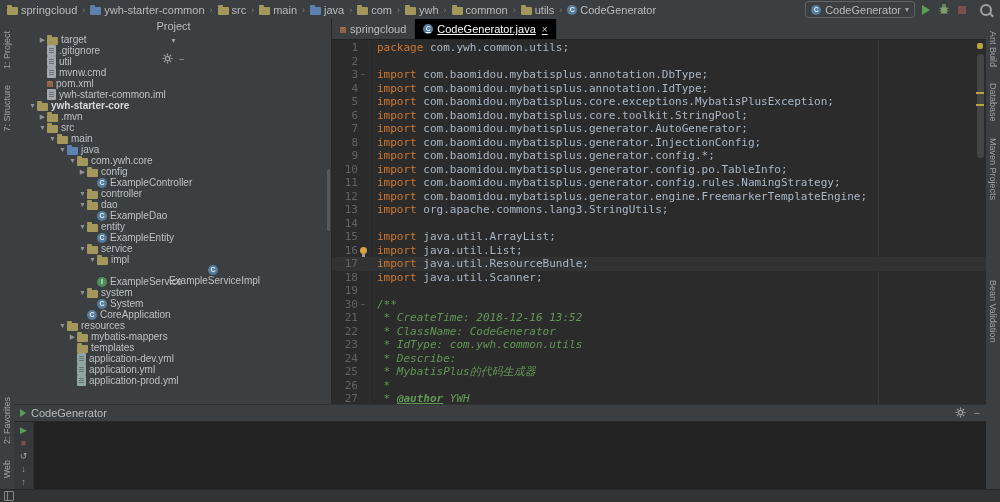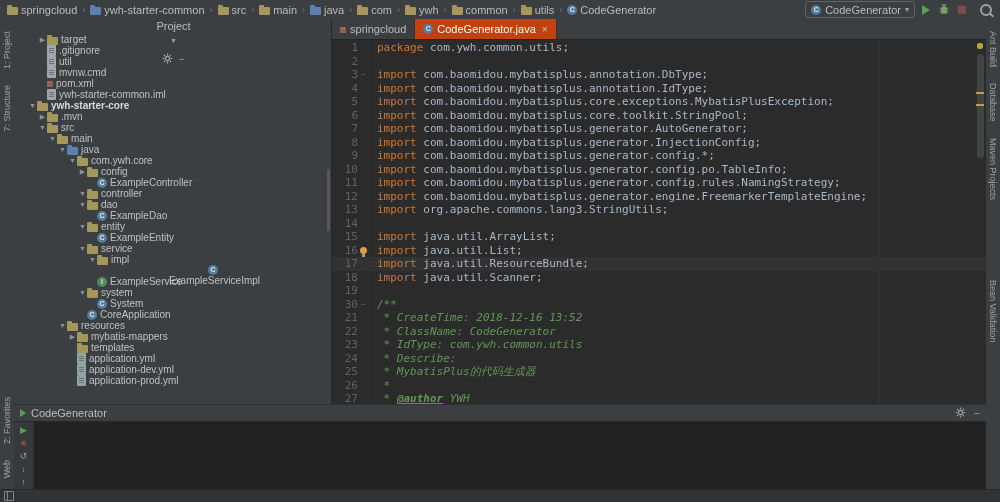--- a/index.html
+++ b/index.html
@@ -63,21 +63,21 @@
   .trow .arr{width:9px;text-align:center;color:#8f9294;font-size:7px;flex:none;}
   .trow .ic{margin-right:3px;}
   .trow.bold .tlabel{font-weight:bold;color:#d6d9db;}
   .proj-scroll{position:absolute;right:1px;top:150px;width:3px;height:62px;background:#5c5f61;border-radius:2px;opacity:.8;}
 
   
   .editor-col{position:absolute;left:332px;top:19px;right:14px;height:385px;background:#2b2b2b;}
   .tab-bar{height:20px;background:#3c3f41;border-bottom:1px solid #232525;display:flex;align-items:stretch;}
   .etab{display:flex;align-items:center;gap:4px;padding:0 8px;font-size:11px;color:#bbbbbb;
     border-right:1px solid #323537;cursor:default;}
-  .etab.active{background:#c2410c;color:#ffffff;}
+  .etab.active{background:#000000;color:#ffffff;text-decoration:underline;}
   .etab .close{font-size:10px;color:#c8c8c8;margin-left:2px;}
   .editor-body{position:relative;height:364px;overflow:hidden;
     font-family:"DejaVu Sans Mono",monospace;font-size:11px;line-height:13.5px;}
   .guide{position:absolute;left:546px;top:0;bottom:0;width:1px;background:#393939;z-index:0;}
   .code-lines{position:relative;z-index:1;padding-top:1px;}
   .line{display:flex;height:13.5px;}
   .line.caret{background:#323232;}
   .ln{width:26px;text-align:right;color:#606366;flex:none;}
   .fold{width:11px;text-align:center;color:#606366;font-size:8px;flex:none;border-right:1px solid #313131;}
   .lc{flex:1;padding-left:7px;white-space:pre;color:#a9b7c6;position:relative;}
@@ -364,26 +364,26 @@
           <span class="tlabel">mybatis-mappers</span>
         </div>
         <div class="trow" style="padding-left: 54px;">
           <span class="arr"></span>
           <span class="ic ic-folder"></span>
           <span class="tlabel">templates</span>
         </div>
         <div class="trow" style="padding-left: 54px;">
           <span class="arr"></span>
           <span class="ic ic-yml"></span>
+          <span class="tlabel">application-dev.yml</span>
+        </div>
+        <div class="trow" style="padding-left: 54px;">
+          <span class="arr"></span>
+          <span class="ic ic-yml"></span>
           <span class="tlabel">application.yml</span>
-        </div>
-        <div class="trow" style="padding-left: 54px;">
-          <span class="arr"></span>
-          <span class="ic ic-yml"></span>
-          <span class="tlabel">application-dev.yml</span>
         </div>
         <div class="trow" style="padding-left: 54px;">
           <span class="arr"></span>
           <span class="ic ic-yml"></span>
           <span class="tlabel">application-prod.yml</span>
         </div>
       </div>
     <div class="proj-scroll"></div>
   </div>
 

